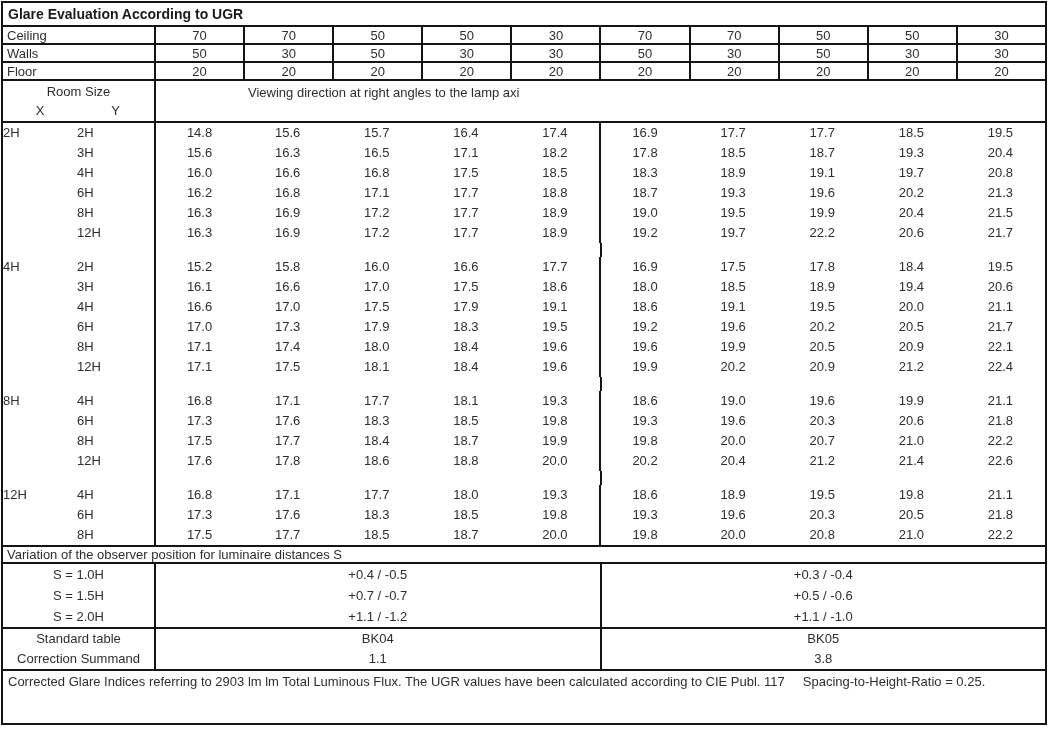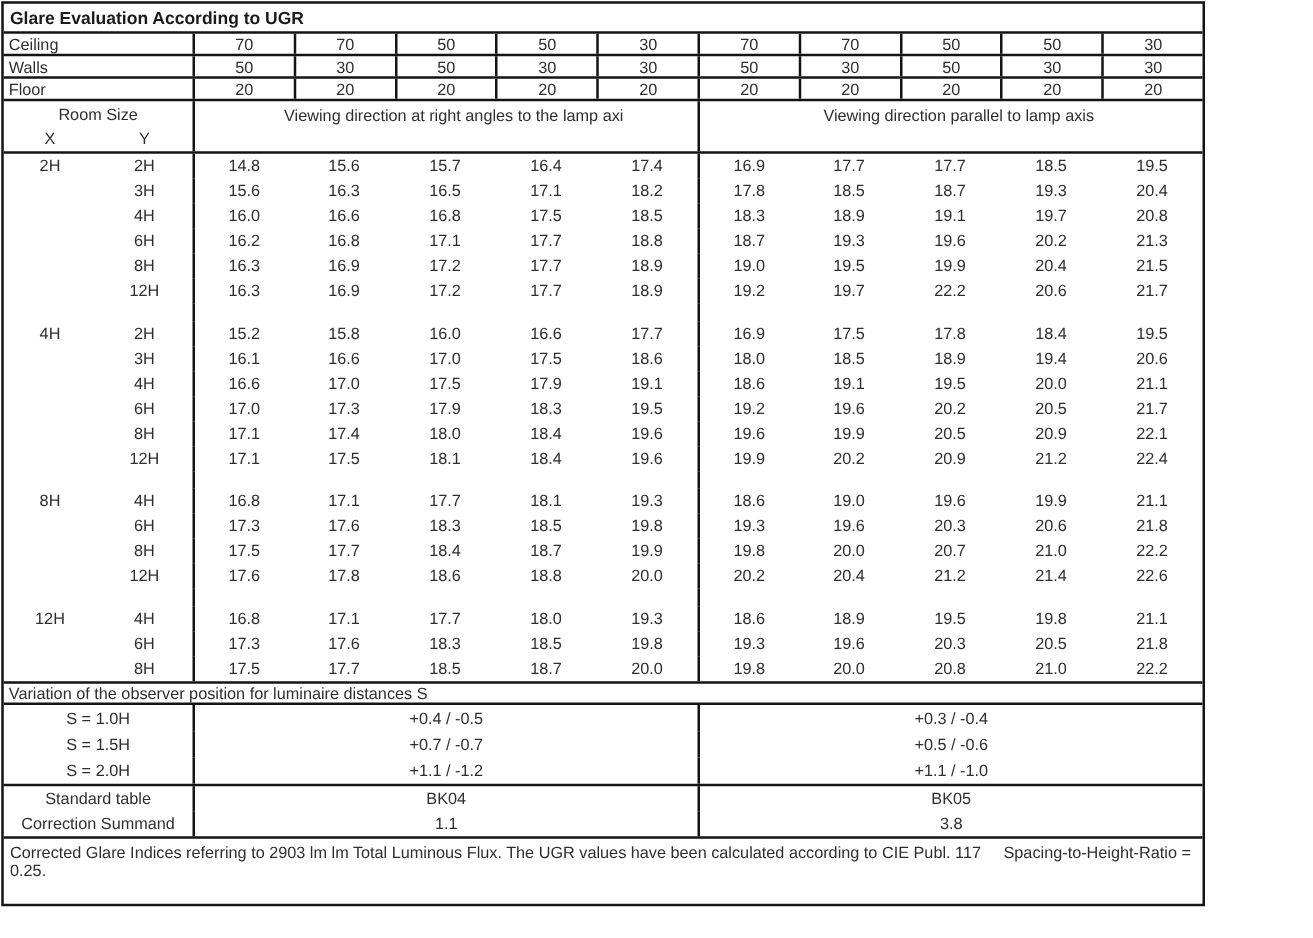--- a/index.html
+++ b/index.html
@@ -4,21 +4,21 @@
 <style>
   * { margin:0; padding:0; box-sizing:border-box; }
   html,body { background:#fff; }
   body {
     width:1050px; height:750px;
     font-family:"Liberation Sans", sans-serif;
     font-size:13px; color:#2e2e2e;
     position:relative; overflow:hidden;
   }
   .tbl {
-    position:absolute; left:1px; top:1px; width:963px;
+    position:absolute; left:1px; top:1px; width:1046px;
     border:2px solid #141414; background:#fff;
   }
   .title-row {
     height:24px; border-bottom:2px solid #141414;
     display:flex; align-items:center; padding-left:5px;
     font-weight:bold; font-size:14px; color:#1a1a1a;
   }
   
   .g12 { display:grid; grid-template-columns:74px 77px repeat(10, 1fr); }
   .g3  { display:grid; grid-template-columns:151px 1fr 1fr; }
@@ -29,21 +29,21 @@
   .cell { overflow:hidden; white-space:nowrap; }
   .num { text-align:center; line-height:18px; }
   .vl { border-left:2px solid #141414; }
   .header-row { height:42px; border-bottom:2px solid #141414; }
   .room-size-cell { grid-column:1 / 3; display:grid; grid-template-columns:74px 77px; grid-template-rows:21px 21px; }
   .room-size-title { grid-column:1 / 3; text-align:center; line-height:22px; }
   .axis-lab { text-align:center; line-height:18px; }
   .dir-cell { grid-column:span 5; text-align:center; line-height:24px;padding-left:12px; }
   .data-row { height:20px; }
   .data-row .num { line-height:20px; }
-  .xcell, .ycell { text-align:center; line-height:20px; }
+  .xcell, .ycell { text-align:left; line-height:20px; }
   .gap-row { height:14px; }
   .gap-row .cell { height:14px; }
   .span5 { grid-column:span 5; }
   .variation-title-row {
     height:19px; border-top:2px solid #141414; border-bottom:2px solid #141414;
     display:flex; align-items:center; padding-left:4px;
   }
   .s-section { border-bottom:2px solid #141414; }
   .s-row { height:21px; }
   .s-row .cell { text-align:center; line-height:21px; }
@@ -102,21 +102,20 @@
       </div>
     </div>
 
   <div class="header-row g12">
     <div class="cell room-size-cell">
       <div class="room-size-title">Room Size</div>
       <div class="axis-lab">X</div>
       <div class="axis-lab">Y</div>
     </div>
     <div class="cell dir-cell vl">Viewing direction at right angles to the lamp axi</div>
-    <div class="cell dir-cell vl">Viewing direction parallel to lamp axis</div>
   </div>
 
   <div>
       <div class="data-row g12">
         <div class="cell xcell">2H</div>
         <div class="cell ycell">2H</div>
         <div class="cell num vl">14.8</div>
         <div class="cell num">15.6</div>
         <div class="cell num">15.7</div>
         <div class="cell num">16.4</div>

